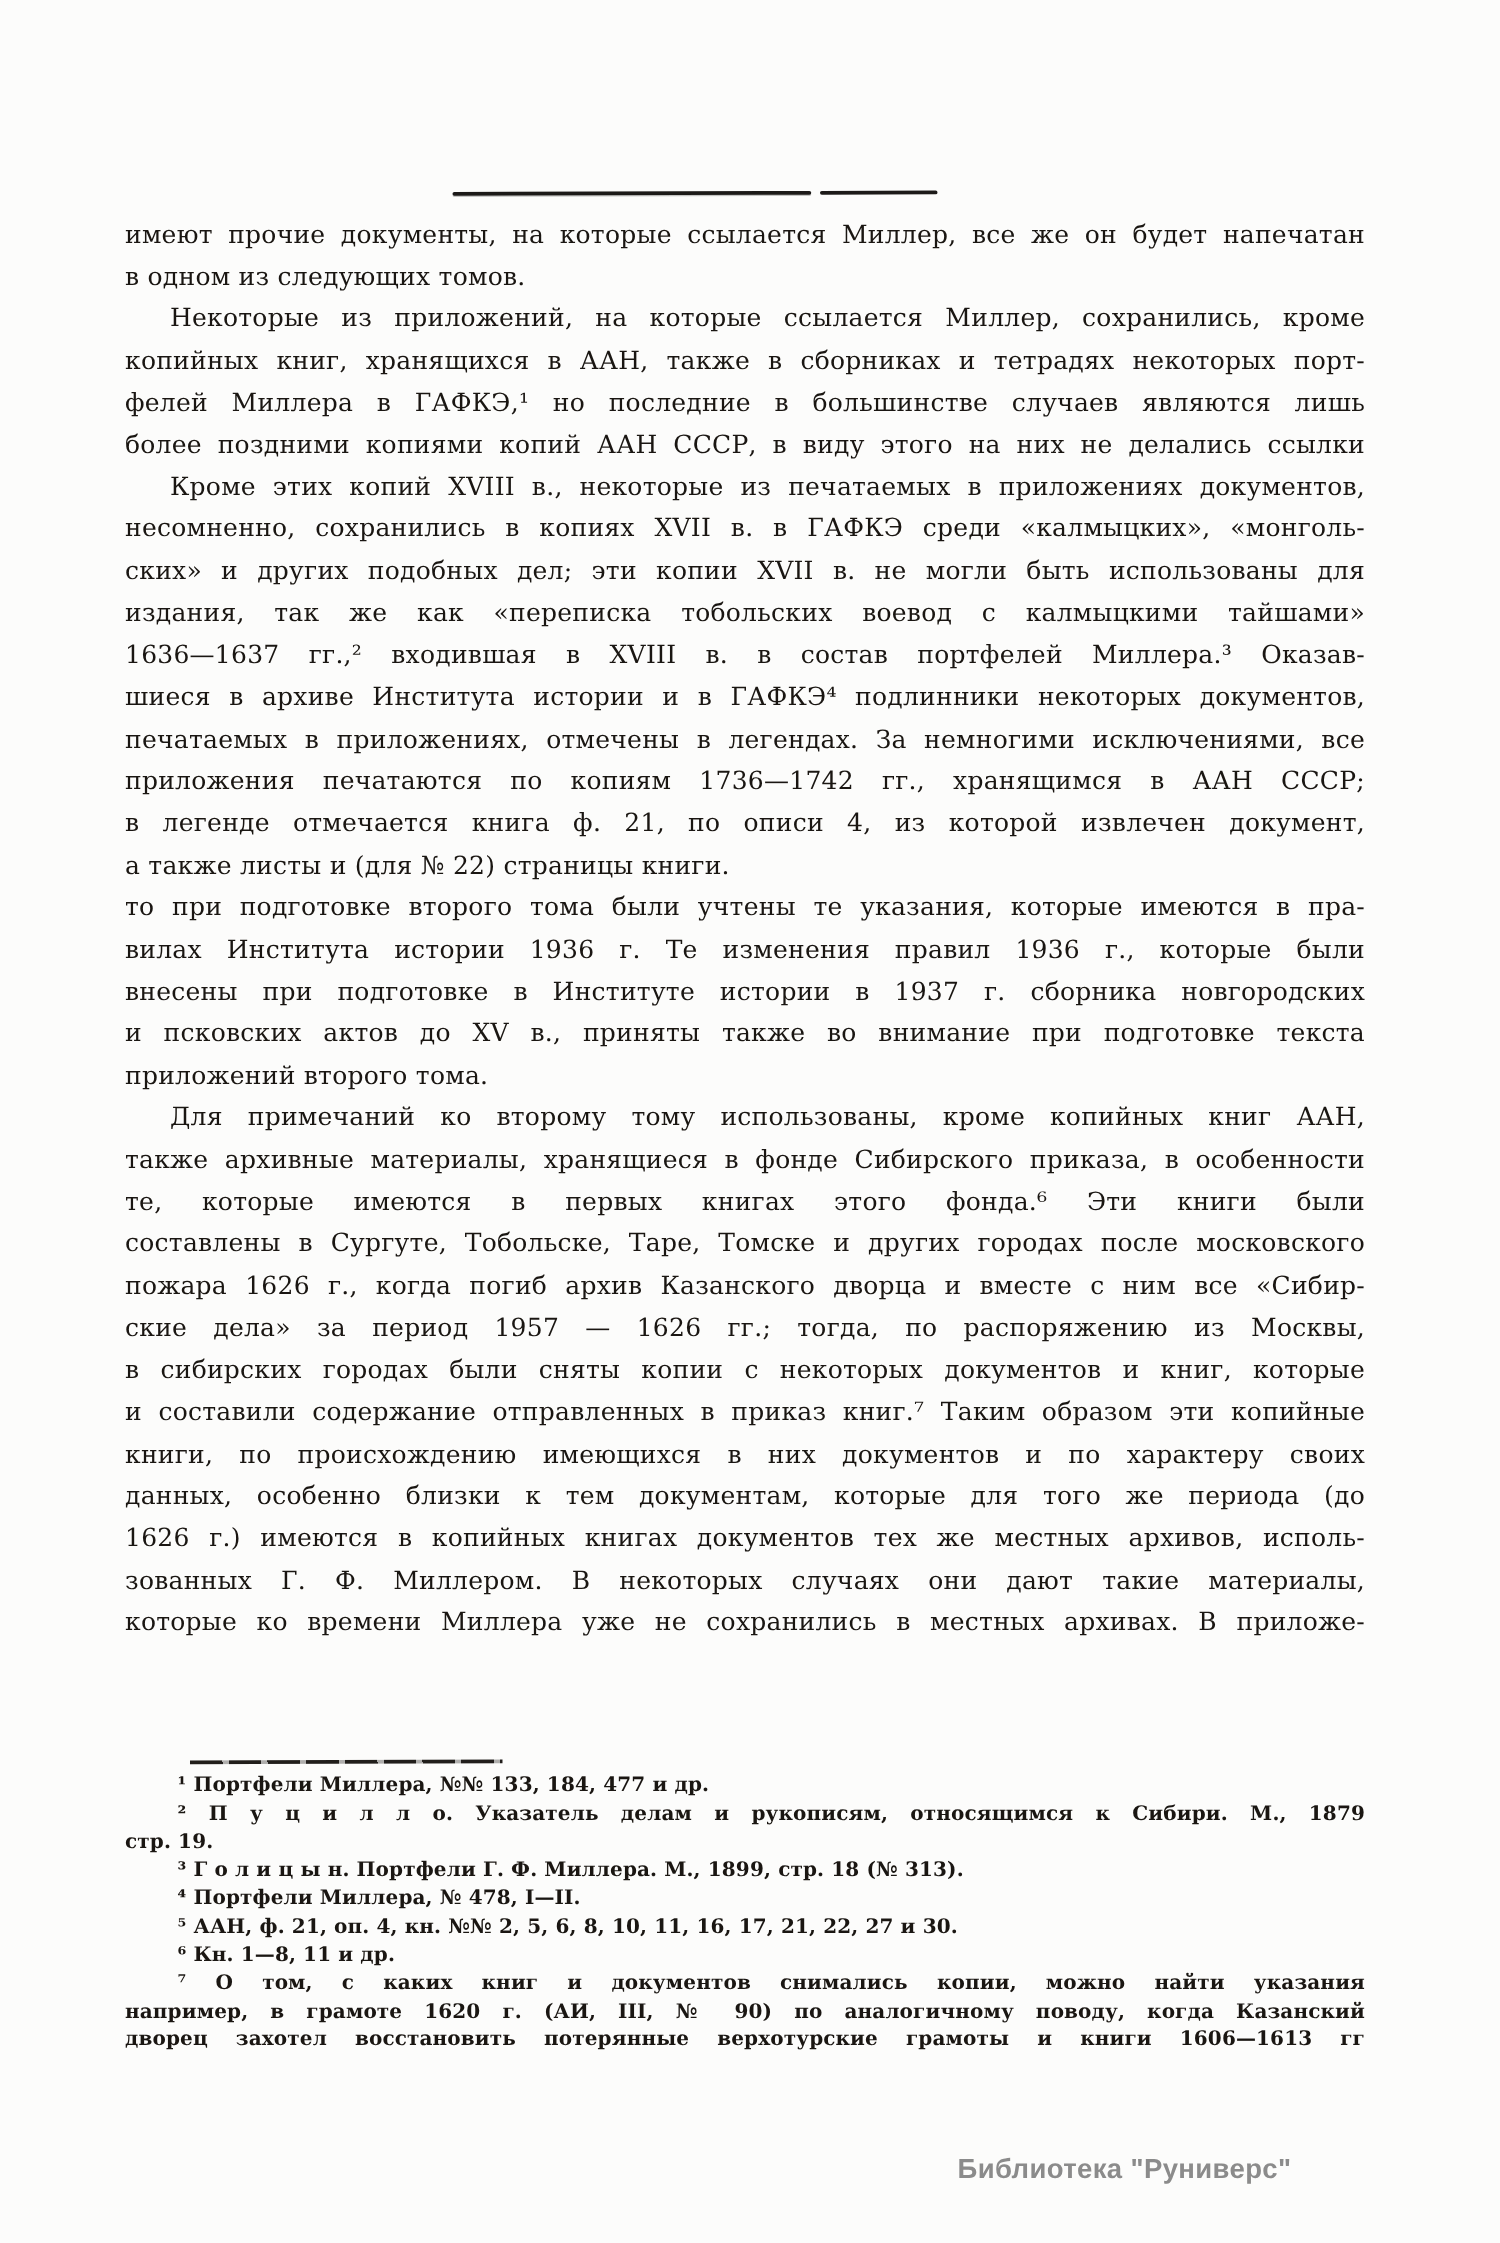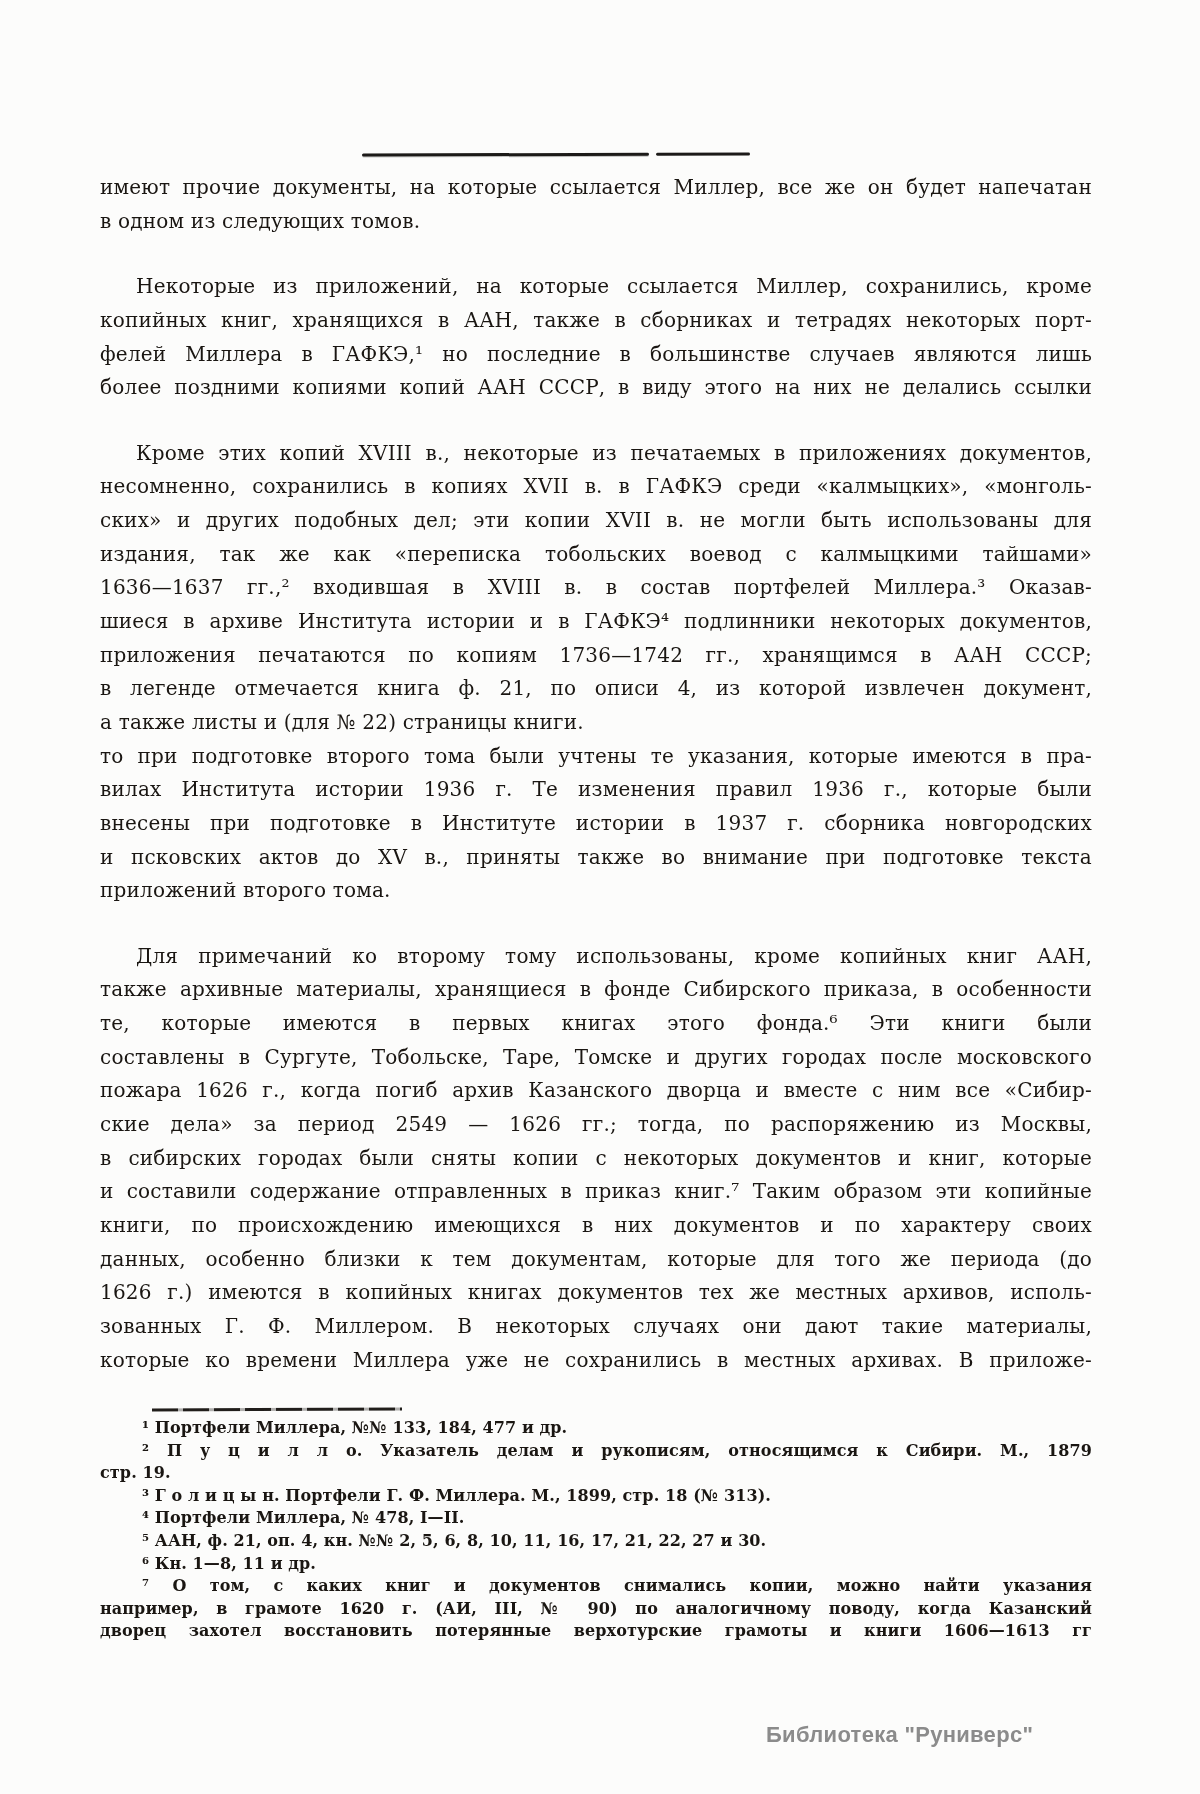--- a/index.html
+++ b/index.html
@@ -27,21 +27,21 @@
   .body-text {
     position: absolute; left: 100px; top: 171px; width: 992px;
     font-size: 20px; font-weight: 400;
     letter-spacing: 0.2px;
   }
   .line {
     height: 33.65px; line-height: 33.65px;
     text-align: justify; text-align-last: justify;
     white-space: normal; overflow: visible;
   }
-  .line.para-start { text-indent: 36px; margin-top: 32px; }
+  .line.para-start { text-indent: 36px; }
   .line.para-end { text-align-last: left; }
 
   
   .footnote-sep {
     position: absolute; left: 152px; top: 1408px;
     width: 250px; height: 3px;
     background: repeating-linear-gradient(90deg, #211e1b 0 26px, rgba(33,30,27,.35) 26px 31px);
     transform: rotate(-0.2deg);
   }
 
@@ -83,34 +83,35 @@
       <div class="line para-start">Некоторые из приложений, на которые ссылается Миллер, сохранились, кроме</div>
       <div class="line">копийных книг, хранящихся в ААН, также в сборниках и тетрадях некоторых порт-</div>
       <div class="line">фелей Миллера в ГАФКЭ,¹ но последние в большинстве случаев являются лишь</div>
       <div class="line">более поздними копиями копий ААН СССР, в виду этого на них не делались ссылки</div>
       <div class="line para-start">Кроме этих копий XVIII в., некоторые из печатаемых в приложениях документов,</div>
       <div class="line">несомненно, сохранились в копиях XVII в. в ГАФКЭ среди «калмыцких», «монголь-</div>
       <div class="line">ских» и других подобных дел; эти копии XVII в. не могли быть использованы для</div>
       <div class="line">издания, так же как «переписка тобольских воевод с калмыцкими тайшами»</div>
       <div class="line">1636—1637 гг.,² входившая в XVIII в. в состав портфелей Миллера.³ Оказав-</div>
       <div class="line">шиеся в архиве Института истории и в ГАФКЭ⁴ подлинники некоторых документов,</div>
+      <div class="line">печатаемых в приложениях, отмечены в легендах. За немногими исключениями, все</div>
       <div class="line">приложения печатаются по копиям 1736—1742 гг., хранящимся в ААН СССР;</div>
       <div class="line">в легенде отмечается книга ф. 21, по описи 4, из которой извлечен документ,</div>
       <div class="line para-end">а также листы и (для № 22) страницы книги.</div>
       <div class="line">то при подготовке второго тома были учтены те указания, которые имеются в пра-</div>
       <div class="line">вилах Института истории 1936 г. Те изменения правил 1936 г., которые были</div>
       <div class="line">внесены при подготовке в Институте истории в 1937 г. сборника новгородских</div>
       <div class="line">и псковских актов до XV в., приняты также во внимание при подготовке текста</div>
       <div class="line para-end">приложений второго тома.</div>
       <div class="line para-start">Для примечаний ко второму тому использованы, кроме копийных книг ААН,</div>
       <div class="line">также архивные материалы, хранящиеся в фонде Сибирского приказа, в особенности</div>
       <div class="line">те, которые имеются в первых книгах этого фонда.⁶ Эти книги были</div>
       <div class="line">составлены в Сургуте, Тобольске, Таре, Томске и других городах после московского</div>
       <div class="line">пожара 1626 г., когда погиб архив Казанского дворца и вместе с ним все «Сибир-</div>
-      <div class="line">ские дела» за период 2549 — 1626 гг.; тогда, по распоряжению из Москвы,</div>
+      <div class="line">ские дела» за период 1957 — 1626 гг.; тогда, по распоряжению из Москвы,</div>
       <div class="line">в сибирских городах были сняты копии с некоторых документов и книг, которые</div>
       <div class="line">и составили содержание отправленных в приказ книг.⁷ Таким образом эти копийные</div>
       <div class="line">книги, по происхождению имеющихся в них документов и по характеру своих</div>
       <div class="line">данных, особенно близки к тем документам, которые для того же периода (до</div>
       <div class="line">1626 г.) имеются в копийных книгах документов тех же местных архивов, исполь-</div>
       <div class="line">зованных Г. Ф. Миллером. В некоторых случаях они дают такие материалы,</div>
       <div class="line">которые ко времени Миллера уже не сохранились в местных архивах. В приложе-</div>
     </div>
 
   <div class="footnote-sep"></div>

